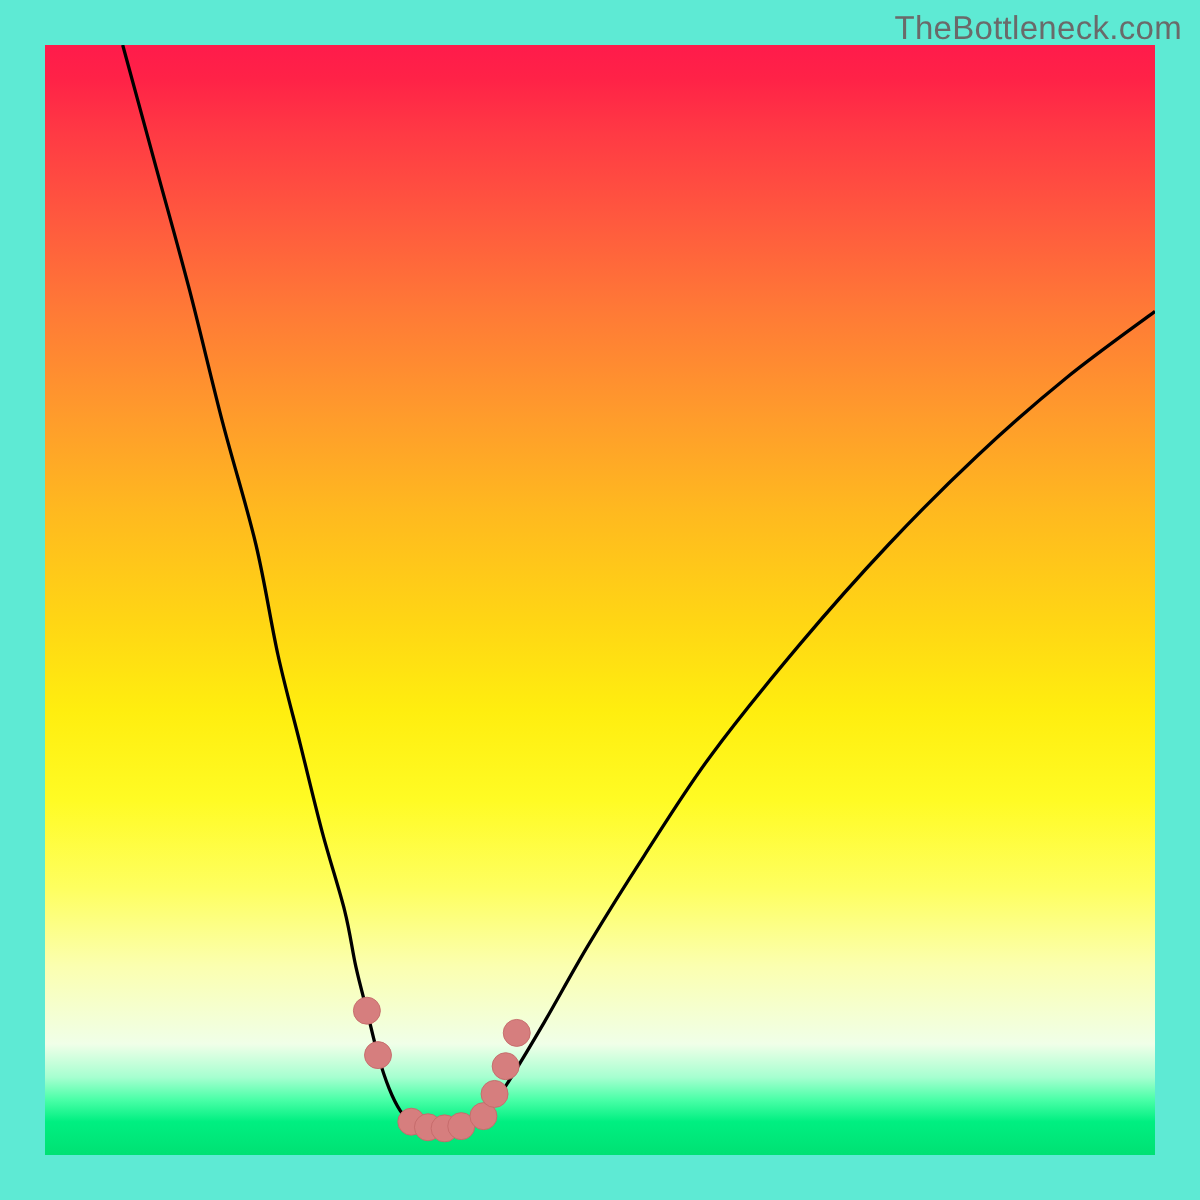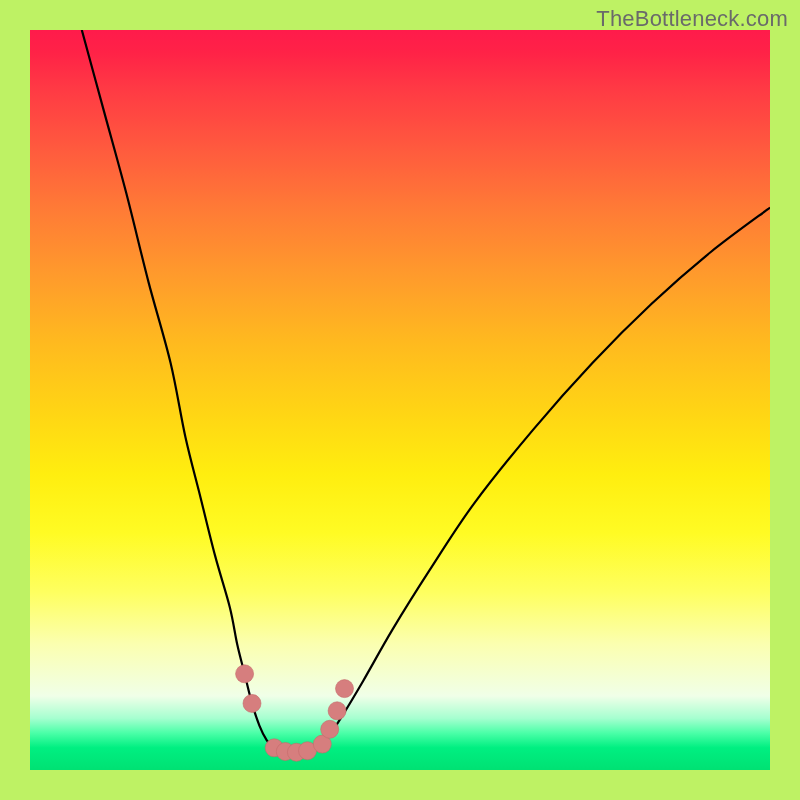--- a/index.html
+++ b/index.html
@@ -10,21 +10,21 @@
     background: #000;
     overflow: hidden;
     font-family: Arial, Helvetica, sans-serif;
   }
   .frame {
     position: absolute;
     left: 0;
     top: 0;
     width: 800px;
     height: 800px;
-    background: #bef264;
+    background: #5eead4;
   }
   .plot {
     position: absolute;
     left: 30px;
     top: 30px;
     width: 740px;
     height: 740px;
     background: linear-gradient(to bottom,
       #ff1b4b 0%,
       #ff2247 3%,

